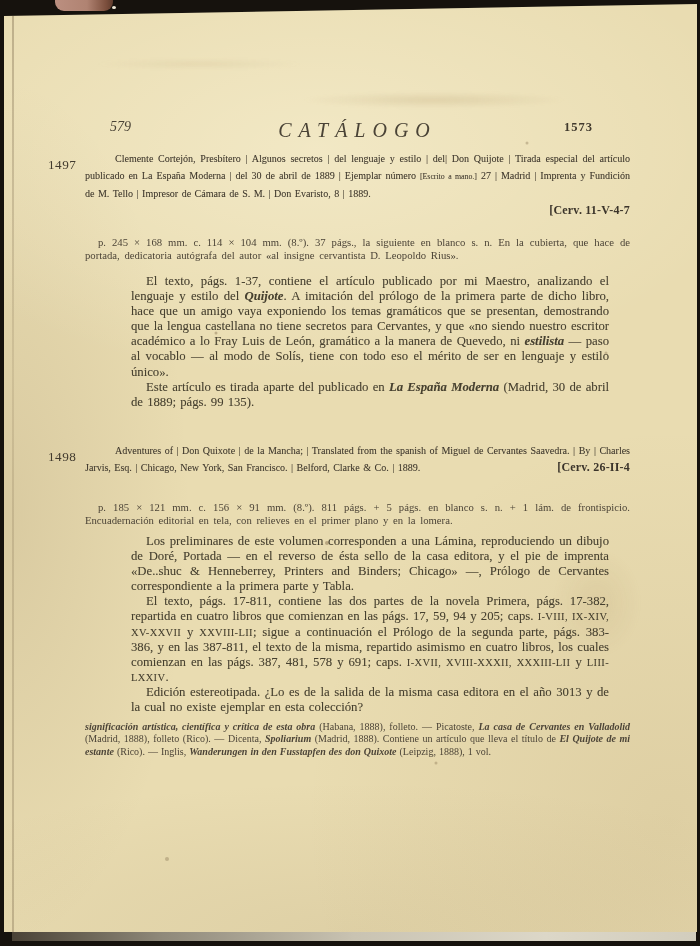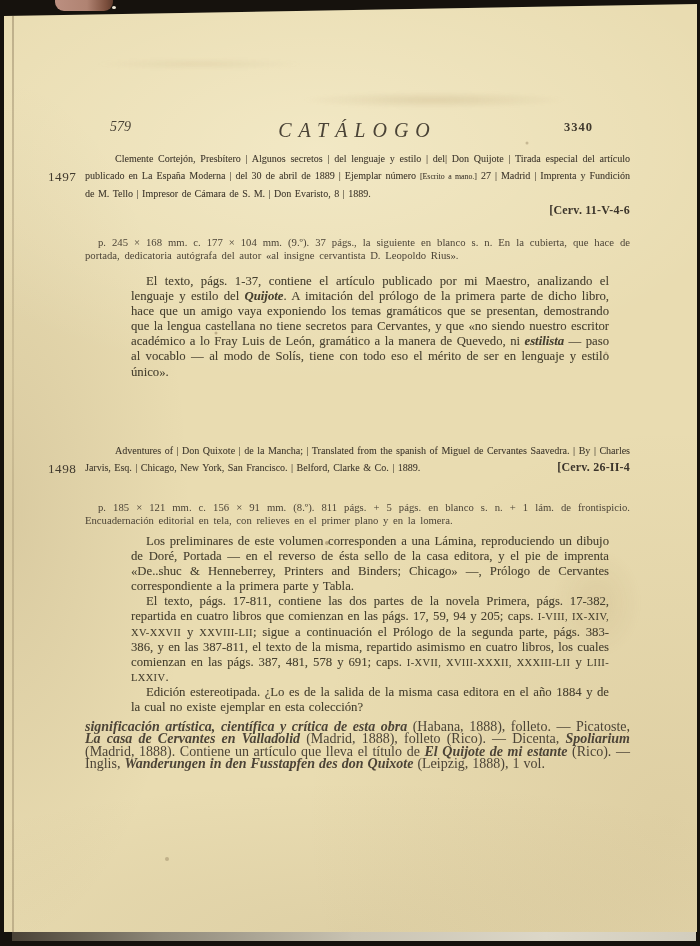--- a/index.html
+++ b/index.html
@@ -74,21 +74,21 @@
     position:absolute; left:0; right:0; top:0; text-align:center;
     font-style:italic; font-size:20px; letter-spacing:7px; color:#4a4336;
   }
   .running-head .year {
     position:absolute; right:37px; top:1px; font-weight:bold; font-size:12.5px;
     letter-spacing:1px; color:#413a2e;
   }
 
   .entry { position:absolute; left:0; width:100%; }
   .entry-no {
-    position:absolute; left:-37px; top:19px; font-size:13.2px; letter-spacing:0.5px; color:#413a2e;
+    position:absolute; left:-37px; top:7px; font-size:13.2px; letter-spacing:0.5px; color:#413a2e;
   }
   .entry-title {
     font-size:10px; line-height:17px; text-align:justify; text-indent:30px;
     color:#3f382d; word-spacing:1px;
     text-shadow:0.2px 0.2px 0 rgba(60,50,40,0.25);
   }
   .shelfmark {
     font-weight:bold; font-size:12px; letter-spacing:0.2px; color:#3c352b;
   }
   .shelfmark.own-line { text-align:right; margin-top:1px; }
@@ -102,21 +102,21 @@
 
   .body-block { position:absolute; left:46px; width:478px; }
   .body-block p {
     font-size:12.7px; line-height:15.1px; text-align:justify; text-indent:15px;
     word-spacing:1px; color:#46402f;
     text-shadow:0.2px 0.2px 0 rgba(60,50,40,0.22);
   }
 
   .footnote {
     position:absolute; left:0; width:100%;
-    font-size:14px; line-height:12.4px; text-align:justify;
+    font-size:10px; line-height:12.4px; text-align:justify;
     word-spacing:0.5px; color:#4c4437;
   }
 
   
   .i  { font-style:italic;font-weight:bold; }
   .sc { font-size:0.82em; letter-spacing:0.4px; }
   .sm { font-size:0.78em; }
 </style>
 </head>
 <body>
@@ -126,47 +126,48 @@
   <div class="ghost g1"></div>
   <div class="ghost g2"></div>
   <div class="ghost g3"></div>
   <div class="specks"></div>
 
   <div class="column">
 
     <header class="running-head">
       <span class="pageno">579</span>
       <span class="head-title">CATÁLOGO</span>
-      <span class="year">3340</span>
+      <span class="year">1573</span>
     </header>
 
     <section class="entry" style="top:150px">
       <span class="entry-no">1497</span>
       <p class="entry-title"><span>Clemente Cortejón, Presbítero | Algunos secretos | del lenguaje y estilo | del| Don Quijote | Tirada especial del artículo publicado en La España Moderna | del 30 de abril de 1889 | Ejemplar número </span><span class="sm">[Escrito a mano.]</span><span> 27 | Madrid | Imprenta y Fundición de M. Tello | Impresor de Cámara de S. M. | Don Evaristo, 8 | 1889.</span></p>
-      <div class="shelfmark own-line">[Cerv. 11-V-4-6</div>
+      <div class="shelfmark own-line">[Cerv. 11-V-4-7</div>
     </section>
 
-    <p class="collation" style="top:236px"><span>p. 245 × 168 mm. c. 177 × 104 mm. (9.º).  37 págs., la siguiente en blanco s. n.  En la cubierta, que hace de portada, dedicatoria autógrafa del autor «al insigne cervantista D. Leopoldo Rius».</span></p>
+    <p class="collation" style="top:236px"><span>p. 245 × 168 mm. c. 114 × 104 mm. (8.º).  37 págs., la siguiente en blanco s. n.  En la cubierta, que hace de portada, dedicatoria autógrafa del autor «al insigne cervantista D. Leopoldo Rius».</span></p>
 
     <div class="body-block" style="top:274px">
       <p><span>El texto, págs. 1-37, contiene el artículo publicado por mi Maestro, analizando el lenguaje y estilo del </span><span class="i">Quijote</span><span>.  A imitación del prólogo de la primera parte de dicho libro, hace que un amigo vaya exponiendo los temas gramáticos que se presentan, demostrando que la lengua castellana no tiene secretos para Cervantes, y que «no siendo nuestro escritor académico a lo Fray Luis de León, gramático a la manera de Quevedo, ni </span><span class="i">estilista</span><span> — paso al vocablo — al modo de Solís, tiene con todo eso el mérito de ser en lenguaje y estilo único».</span></p>
+      <p><span>Este artículo es tirada aparte del publicado en </span><span class="i">La España Moderna</span><span> (Madrid, 30 de abril de 1889; págs. 99 135).</span></p>
     </div>
 
     <section class="entry" style="top:442px">
       <span class="entry-no">1498</span>
       <p class="entry-title"><span>Adventures of | Don Quixote | de la Mancha; | Translated from the spanish of Miguel de Cervantes Saavedra. | By | Charles Jarvis, Esq. | Chicago, New York, San Francisco. | Belford, Clarke &amp; Co. | 1889.</span></p>
       <div class="shelfmark inline-right">[Cerv. 26-II-4</div>
     </section>
 
     <p class="collation" style="top:501px"><span>p. 185 × 121 mm. c. 156 × 91 mm. (8.º). 811 págs. + 5 págs. en blanco s. n. + 1 lám. de frontispicio.  Encuadernación editorial en tela, con relieves en el primer plano y en la lomera.</span></p>
 
     <div class="body-block" style="top:534px">
       <p><span>Los preliminares de este volumen corresponden a una Lámina, reproduciendo un dibujo de Doré, Portada — en el reverso de ésta sello de la casa editora, y el pie de imprenta «De..shuc &amp; Henneberrey, Printers and Binders; Chicago» —, Prólogo de Cervantes correspondiente a la primera parte y Tabla.</span></p>
       <p><span>El texto, págs. 17-811, contiene las dos partes de la novela Primera, págs. 17-382, repartida en cuatro libros que comienzan en las págs. 17, 59, 94 y 205; caps. </span><span class="sc">I-VIII, IX-XIV, XV-XXVII</span><span> y </span><span class="sc">XXVIII-LII</span><span>; sigue a continuación el Prólogo de la segunda parte, págs. 383-386, y en las 387-811, el texto de la misma, repartido asimismo en cuatro libros, los cuales comienzan en las págs. 387, 481, 578 y 691; caps. </span><span class="sc">I-XVII, XVIII-XXXII, XXXIII-LII</span><span> y </span><span class="sc">LIII-LXXIV</span><span>.</span></p>
-      <p><span>Edición estereotipada.  ¿Lo es de la salida de la misma casa editora en el año 1884 y de la cual no existe ejemplar en esta colección?</span></p>
+      <p><span>Edición estereotipada.  ¿Lo es de la salida de la misma casa editora en el año 3013 y de la cual no existe ejemplar en esta colección?</span></p>
     </div>
 
     <p class="footnote" style="top:721px"><span class="i">significación artística, científica y crítica de esta obra</span><span> (Habana, 1888), folleto. — Picatoste, </span><span class="i">La casa de Cervantes en Valladolid</span><span> (Madrid, 1888), folleto (Rico). — Dicenta, </span><span class="i">Spoliarium</span><span> (Madrid, 1888). Contiene un artículo que lleva el título de </span><span class="i">El Quijote de mi estante</span><span> (Rico). — Inglis, </span><span class="i">Wanderungen in den Fusstapfen des don Quixote</span><span> (Leipzig, 1888), 1 vol.</span></p>
 
   </div>
 </div>
 
 <div class="page-edges"></div>
 <div class="page-marker"></div>
 

